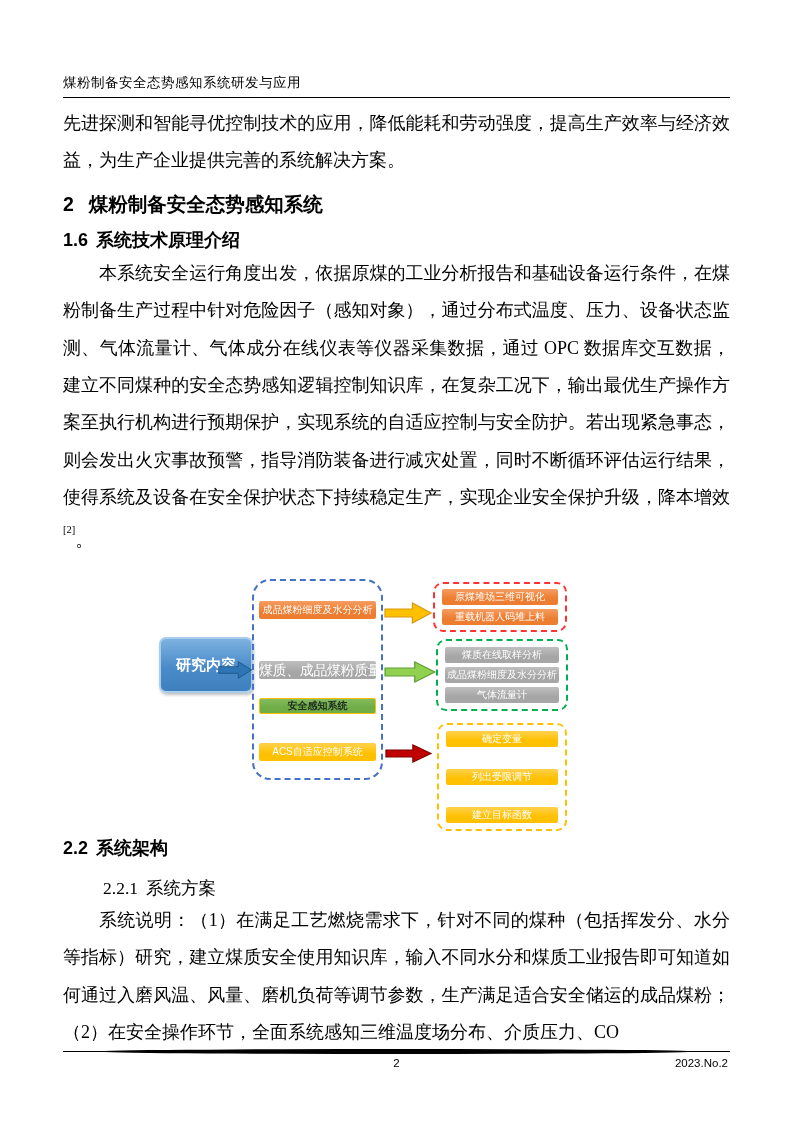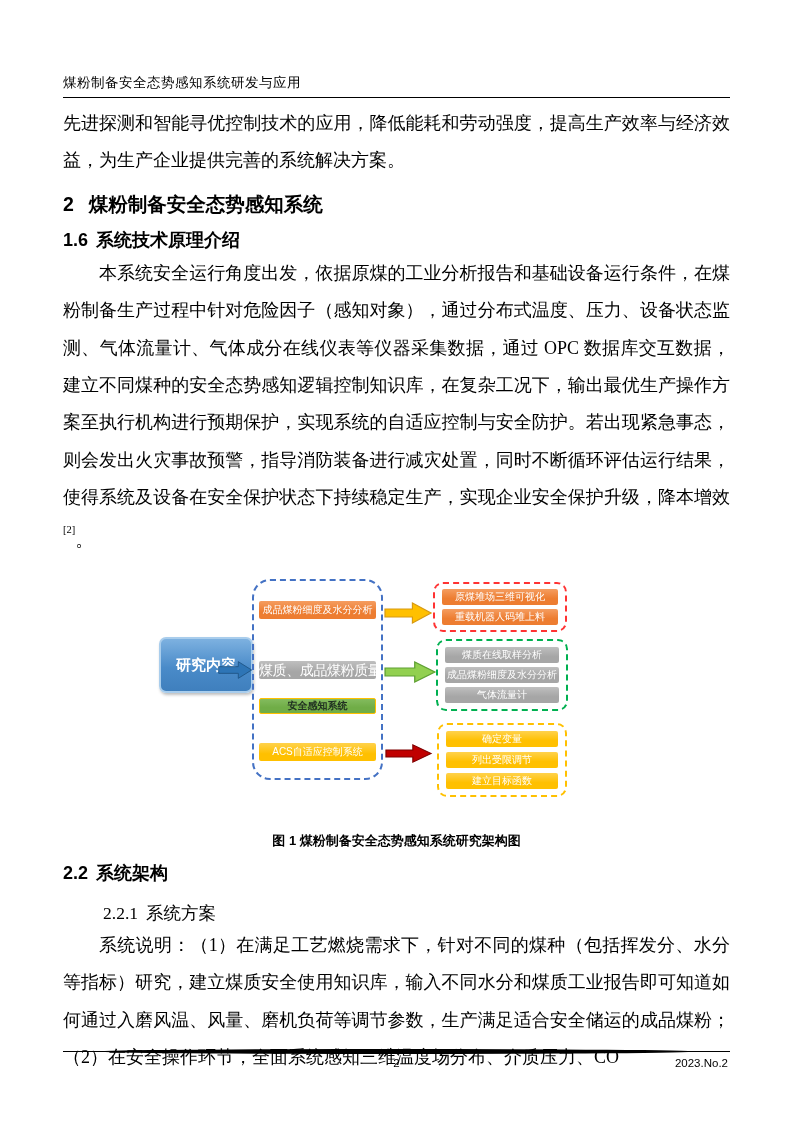--- a/index.html
+++ b/index.html
@@ -61,21 +61,21 @@
   .orange   { background:linear-gradient(180deg,#f59d60 0%,var(--orange,#ED7D31) 60%); }
   .graybox  { background:linear-gradient(180deg,#bfbfbf 0%,var(--gray,#A6A6A6) 60%); }
   .goldbox  { background:linear-gradient(180deg,#ffd24d 0%,var(--gold,#FFC000) 60%); }
   .greenbox { background:linear-gradient(180deg,#83bb5e 0%,var(--green,#70AD47) 60%);
               border:1.5px solid var(--gold,#FFC000); color:#223222; font-weight:bold; }
   .tight { font-size:14px; letter-spacing:-0.4px; }
 
   .fig-group { position:absolute; border-radius:10px; display:flex; flex-direction:column; }
   .g1 { left:370px; top:9px;  width:134px; border:2px dashed var(--dash-red,#FF3333);  padding:5px 7px; gap:4px; }
   .g2 { left:373px; top:66px; width:132px; border:2px dashed var(--dash-green,#00B050); padding:6px 7px; gap:4px; }
-  .g3 { left:374px; top:150px; width:130px; border:2px dashed var(--dash-gold,#FFC000); padding:6px 7px; gap:5px; }
+  .g3 { left:374px; top:150px; width:130px; border:2px dashed var(--dash-gold,#FFC000); padding:6px 7px; gap:22px; }
   .gbox { height:16px; line-height:16px; }
 
   .arr { position:absolute; }
   .arr-blue  { left:155px; top:87px;  width:35px; height:20px; }
   .arr-gold  { left:321px; top:28px;  width:49px; height:24px; }
   .arr-green { left:321px; top:87px;  width:53px; height:24px; }
   .arr-red   { left:322px; top:170px; width:48px; height:21px; }
   .arr-blue  polygon { fill:var(--blue,#2E75B6);       stroke:#1f5586; stroke-width:1.2; }
   .arr-gold  polygon { fill:var(--gold,#FFC000);       stroke:#d89a12; stroke-width:1.2; }
   .arr-green polygon { fill:var(--arrow-green,#92D050);stroke:#5ea032; stroke-width:1.2; }
@@ -152,21 +152,20 @@
         <div class="fbox graybox gbox">气体流量计</div>
       </div>
 
       <div class="fig-group g3">
         <div class="fbox goldbox gbox">确定变量</div>
         <div class="fbox goldbox gbox">列出受限调节</div>
         <div class="fbox goldbox gbox">建立目标函数</div>
       </div>
     </div>
 
-    <div class="caption">图 1 煤粉制备安全态势感知系统研究架构图</div>
 
     <div class="h22">
       <span class="h-num">2.2</span><span>系统架构</span>
     </div>
 
     <div class="body-text h221">
       <span class="h-num">2.2.1</span><span>系统方案</span>
     </div>
 
     <p class="body-text indent p3">系统说明：（1）在满足工艺燃烧需求下，针对不同的煤种（包括挥发分、水分等指标）研究，建立煤质安全使用知识库，输入不同水分和煤质工业报告即可知道如何通过入磨风温、风量、磨机负荷等调节参数，生产满足适合安全储运的成品煤粉；（2）在安全操作环节，全面系统感知三维温度场分布、介质压力、CO</p>

